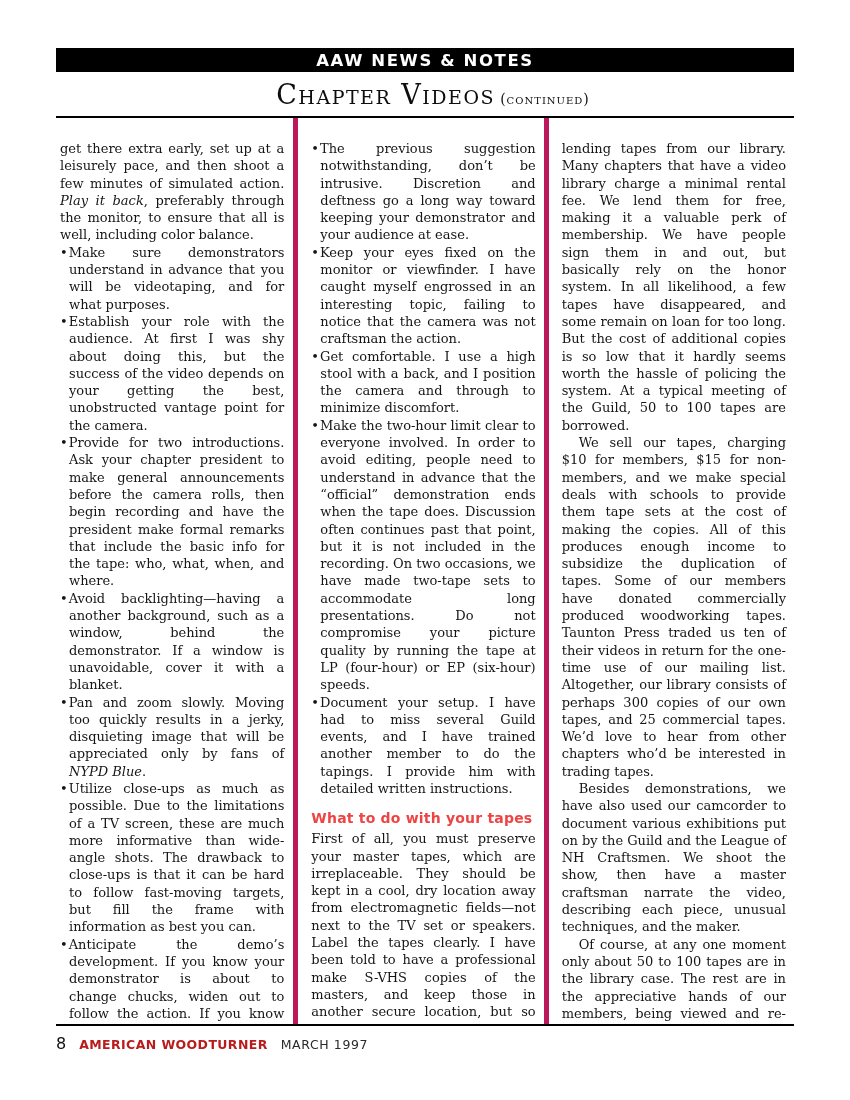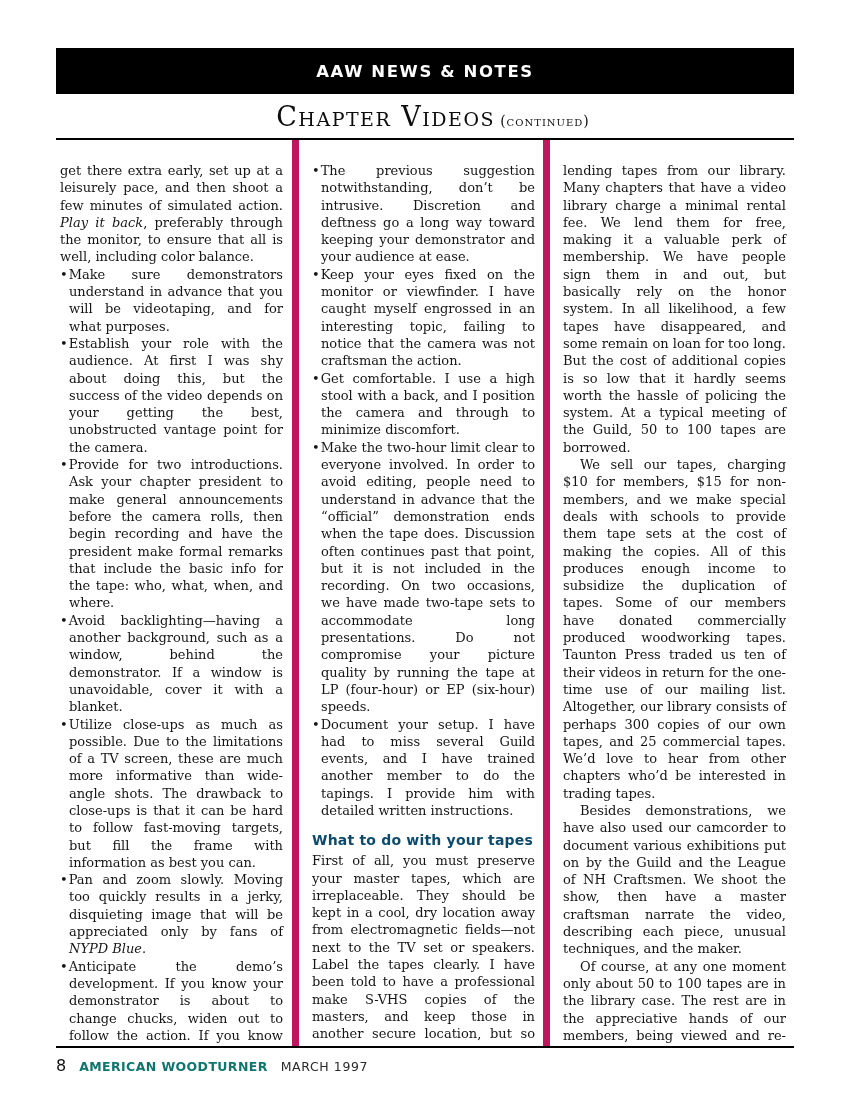--- a/index.html
+++ b/index.html
@@ -1,60 +1,60 @@
 <!DOCTYPE html>
 <html><head>
 <meta charset="utf-8">
 <style>
   html,body { margin:0; padding:0; background:#ffffff; }
   .page {
     position:relative; width:850px; height:1100px; background:#ffffff;
     font-family:"DejaVu Serif", serif; color:#111; overflow:hidden;
   }
   .banner {
-    margin:48px 56px 0 56px; height:46px; background:#000;
+    margin:48px 56px 0 56px; height:24px; background:#000;
     display:flex; align-items:center; justify-content:center;
     color:#fff; font-family:"DejaVu Sans", sans-serif; font-weight:bold;
     font-size:16.5px; letter-spacing:1.6px;
   }
   .title-row { text-align:center; margin:7px 0 6px 0; }
   .title-main {
     font-variant:small-caps; font-size:27px; letter-spacing:1.5px; color:#0d0d0d;margin-left:16px;
   }
   .title-cont {
     font-variant:small-caps; font-size:14px; letter-spacing:1px; color:#0d0d0d;
   }
   .content {
     margin:0 56px; height:910px; box-sizing:border-box;
     border-top:2px solid #000; border-bottom:2px solid #000;
     display:flex; overflow:hidden;
   }
   .col {
     flex:1 1 0; box-sizing:border-box; padding:22px 9px 0 4px; overflow:hidden;
   }
-  .col + .col { border-left:7px solid #be185d; padding-left:13px; padding-right:8px; }
+  .col + .col { border-left:5px solid #be185d; padding-left:13px; padding-right:8px; }
   .col p, .col h3 { margin:0; }
   .col p {
     font-size:13px; line-height:17.3px; text-align:justify; color:#151515;
   }
   p.indent { text-indent:17px; }
   p.bullet { padding-left:9px; text-indent:-9px; }
   .dot { margin-right:1px; }
   h3.heading {
     font-family:"DejaVu Sans", sans-serif; font-weight:bold;
-    font-size:14px; letter-spacing:0.2px; color:#0c4a6e;
+    font-size:14px; letter-spacing:0.2px; color:#ef4444;
     margin:13px 0 4px 0 !important; text-align:left;
   }
   em { font-style:italic; }
   .footer {
     margin:0 56px; padding-top:8px; display:flex; align-items:baseline; gap:13px;
     font-family:"DejaVu Sans", sans-serif;
   }
   .page-num { font-size:16px; color:#111; }
-  .mag-title { font-size:12.5px; font-weight:bold; letter-spacing:0.4px; color:#0f766e; }
+  .mag-title { font-size:12.5px; font-weight:bold; letter-spacing:0.4px; color:#b91c1c; }
   .issue-date { font-size:12.5px; letter-spacing:0.6px; color:#2a2a2a; }
 </style>
 </head>
 <body>
 
 <div class="page">
 
   <div class="banner">
     <span>AAW NEWS &amp; NOTES</span>
   </div>
@@ -64,22 +64,22 @@
     <span class="title-cont">(continued)</span>
   </div>
 
   <div class="content" id="columns">
       <div class="col">
         <p class="plain"><span>get there extra early, set up at a leisurely pace, and then shoot a few minutes of simulated action. </span><em>Play it back</em><span>, preferably through the monitor, to ensure that all is well, including color balance.</span></p>
         <p class="bullet"><span class="dot">•</span><span>Make sure demonstrators understand in advance that you will be videotaping, and for what purposes.</span></p>
         <p class="bullet"><span class="dot">•</span><span>Establish your role with the audience. At first I was shy about doing this, but the success of the video depends on your getting the best, unobstructed vantage point for the camera.</span></p>
         <p class="bullet"><span class="dot">•</span><span>Provide for two introductions. Ask your chapter president to make general announcements before the camera rolls, then begin recording and have the president make formal remarks that include the basic info for the tape: who, what, when, and where.</span></p>
         <p class="bullet"><span class="dot">•</span><span>Avoid backlighting—having a another background, such as a window, behind the demonstrator. If a window is unavoidable, cover it with a blanket.</span></p>
+        <p class="bullet"><span class="dot">•</span><span>Pan and zoom slowly. Moving too quickly results in a jerky, disquieting image that will be appreciated only by fans of </span><em>NYPD Blue</em><span>.</span></p>
         <p class="bullet"><span class="dot">•</span><span>Utilize close-ups as much as possible. Due to the limitations of a TV screen, these are much more informative than wide-angle shots. The drawback to close-ups is that it can be hard to follow fast-moving targets, but fill the frame with information as best you can.</span></p>
-        <p class="bullet"><span class="dot">•</span><span>Pan and zoom slowly. Moving too quickly results in a jerky, disquieting image that will be appreciated only by fans of </span><em>NYPD Blue</em><span>.</span></p>
         <p class="bullet"><span class="dot">•</span><span>Anticipate the demo’s development. If you know your demonstrator is about to change chucks, widen out to follow the action. If you know your demonstrator is about to part off, see about repositioning the tripod to get an informative angle. If you work with your demonstrator, you can produce a tape that moves along with the action rather than one that plays catch-up.</span></p>
       </div>
       <div class="col">
         <p class="bullet"><span class="dot">•</span><span>The previous suggestion notwithstanding, don’t be intrusive. Discretion and deftness go a long way toward keeping your demonstrator and your audience at ease.</span></p>
         <p class="bullet"><span class="dot">•</span><span>Keep your eyes fixed on the monitor or viewfinder. I have caught myself engrossed in an interesting topic, failing to notice that the camera was not craftsman the action.</span></p>
         <p class="bullet"><span class="dot">•</span><span>Get comfortable. I use a high stool with a back, and I position the camera and through to minimize discomfort.</span></p>
         <p class="bullet"><span class="dot">•</span><span>Make the two-hour limit clear to everyone involved. In order to avoid editing, people need to understand in advance that the “official” demonstration ends when the tape does. Discussion often continues past that point, but it is not included in the recording. On two occasions, we have made two-tape sets to accommodate long presentations. Do not compromise your picture quality by running the tape at LP (four-hour) or EP (six-hour) speeds.</span></p>
         <p class="bullet"><span class="dot">•</span><span>Document your setup. I have had to miss several Guild events, and I have trained another member to do the tapings. I provide him with detailed written instructions.</span></p>
         <h3 class="heading"><span>What to do with your tapes</span></h3>
         <p class="plain"><span>First of all, you must preserve your master tapes, which are irreplaceable. They should be kept in a cool, dry location away from electromagnetic fields—not next to the TV set or speakers. Label the tapes clearly. I have been told to have a professional make S-VHS copies of the masters, and keep those in another secure location, but so far, I haven’t done this.</span></p>

